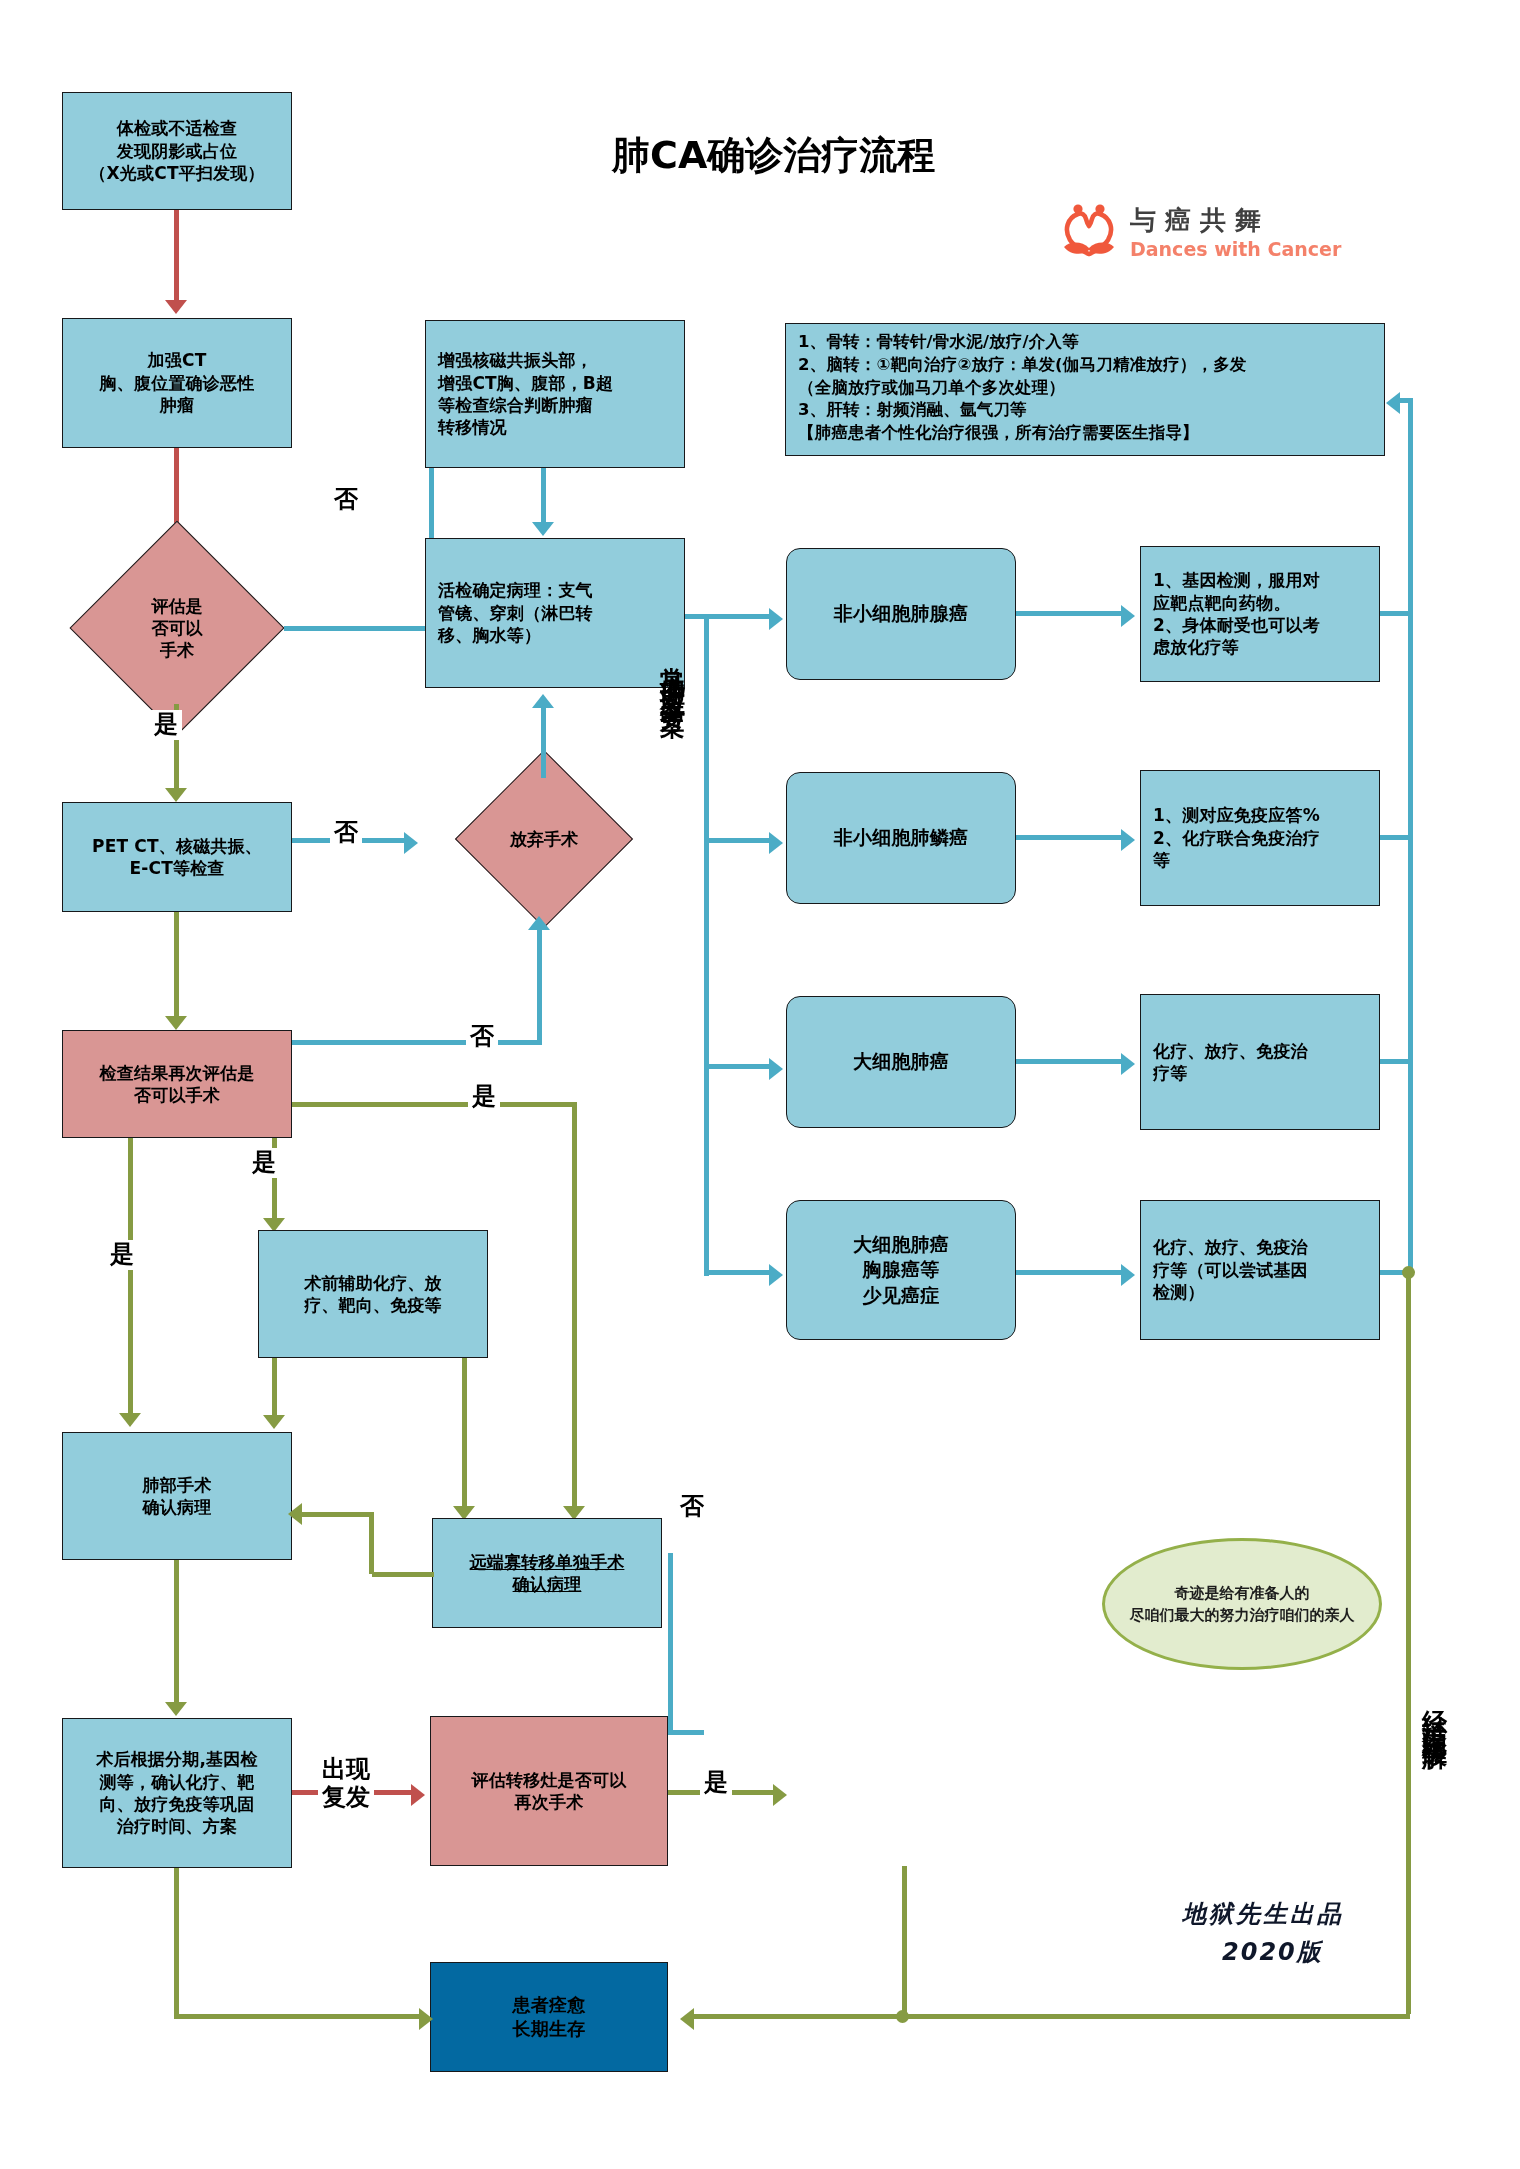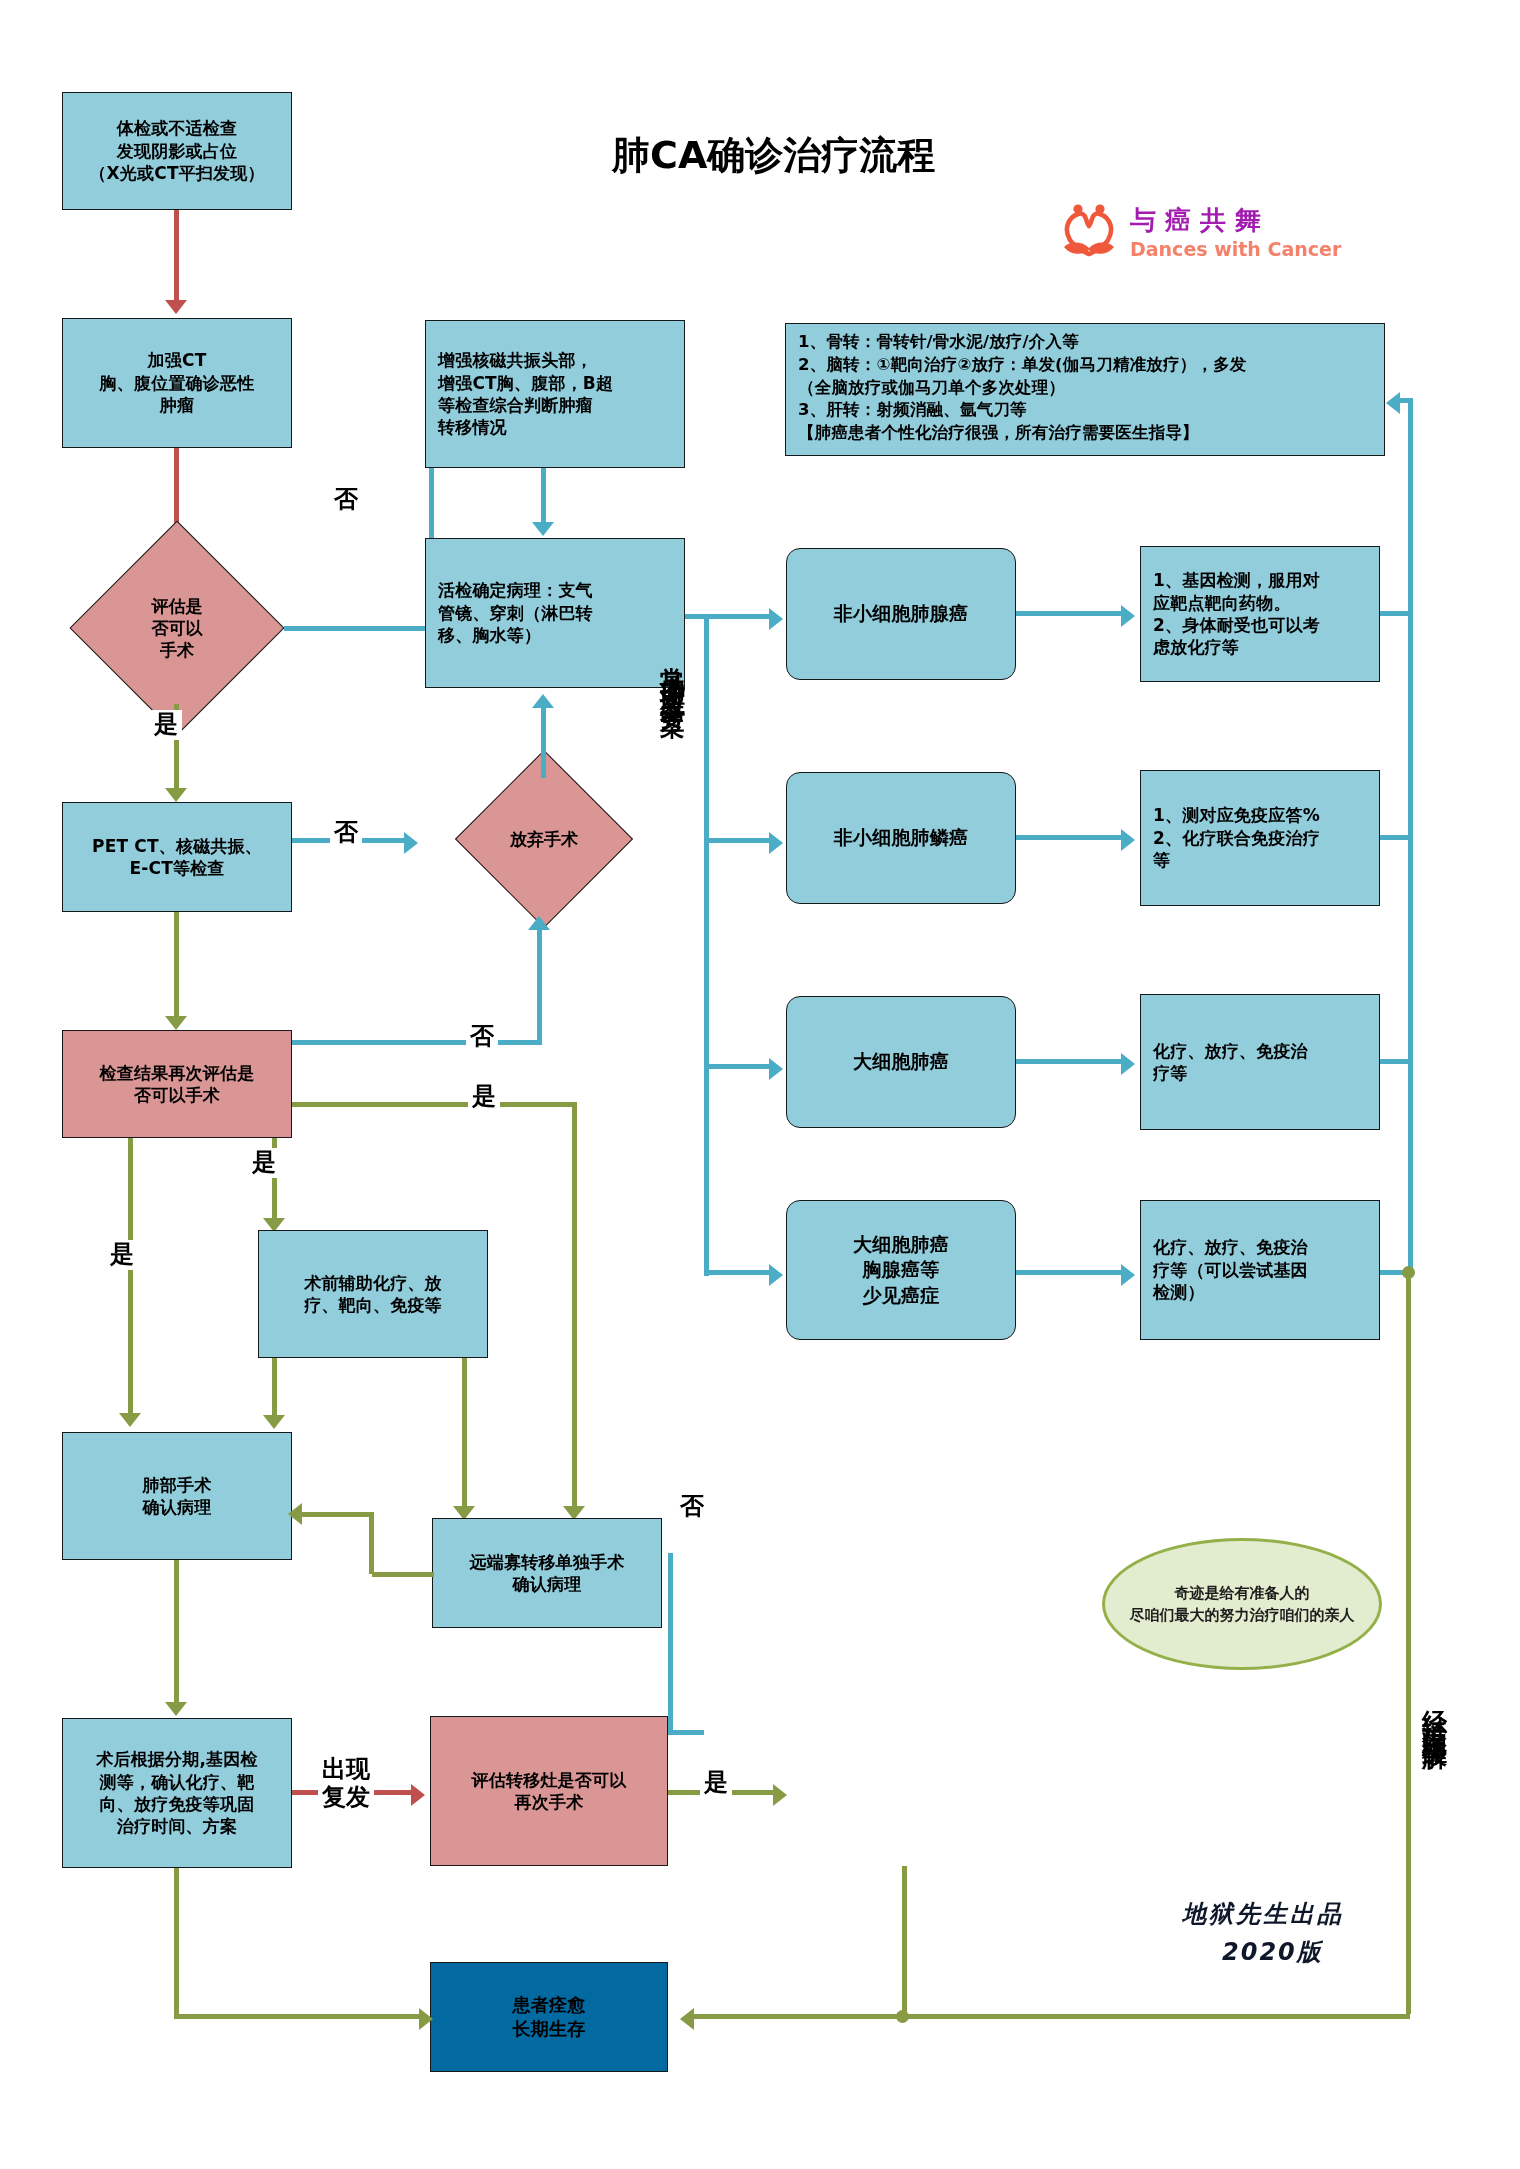--- a/index.html
+++ b/index.html
@@ -111,21 +111,21 @@
 
   
   #title{
     position:absolute;
     font-weight:700;color:#000;
     white-space:nowrap;
   }
   #logo{position:absolute;display:flex;align-items:center;gap:10px;}
   #logo .mark{width:62px;height:62px;flex:0 0 62px;}
   #logo .wordmark{display:flex;flex-direction:column;justify-content:center;}
-  #logo .cn{color:#a21caf;font-weight:700;letter-spacing:9px;white-space:nowrap;}
+  #logo .cn{color:#404040;font-weight:700;letter-spacing:9px;white-space:nowrap;}
   #logo .en{color:#f4816a;font-weight:700;white-space:nowrap;}
 
   
   .sig{
     position:absolute;color:#0f172a;font-weight:700;
     font-style:italic;white-space:nowrap;text-align:center;
   }
 </style>
 </head>
 <body>
@@ -238,21 +238,21 @@
   <div class="arw down olive-a" style="left:263px;top:1415px;"></div>
 
   <div class="ln v-olive" style="left:462px;top:1358px;height:155px;"></div>
   <div class="arw down olive-a" style="left:453px;top:1506px;"></div>
 
   <div class="node blue" style="left:62px;top:1432px;width:230px;height:128px;font-size:17px;">
     <span class="inner" style="white-space:pre-line;">肺部手术
 确认病理</span>
   </div>
 
-  <div class="node blue" style="left:432px;top:1518px;width:230px;height:110px;font-size:17px;">
+  <div class="node blue" style="left:432px;top:1518px;width:230px;height:110px;font-size:17px;text-decoration:underline;">
     <span class="inner" style="white-space:pre-line;">远端寡转移单独手术
 确认病理</span>
   </div>
 
   <div class="ln h-olive" style="left:372px;top:1572px;width:62px;"></div>
   <div class="ln v-olive" style="left:369px;top:1512px;height:62px;"></div>
   <div class="ln h-olive" style="left:300px;top:1512px;width:72px;"></div>
   <div class="arw left olive-a" style="left:288px;top:1503px;"></div>
 
   <div class="ln v-olive" style="left:174px;top:1560px;height:148px;"></div>

